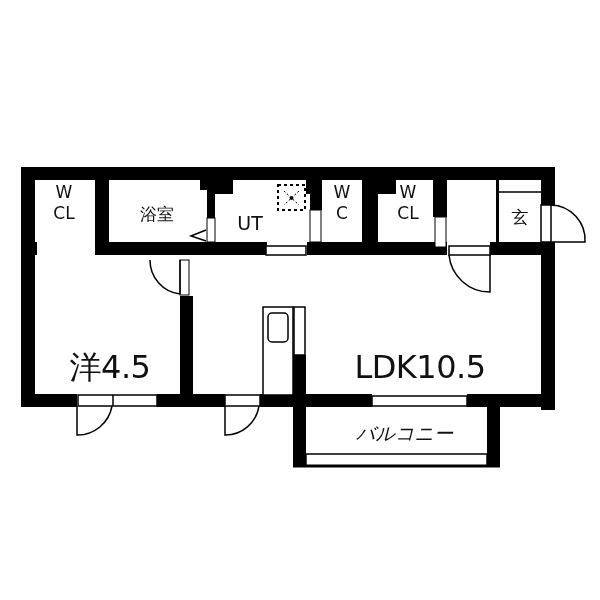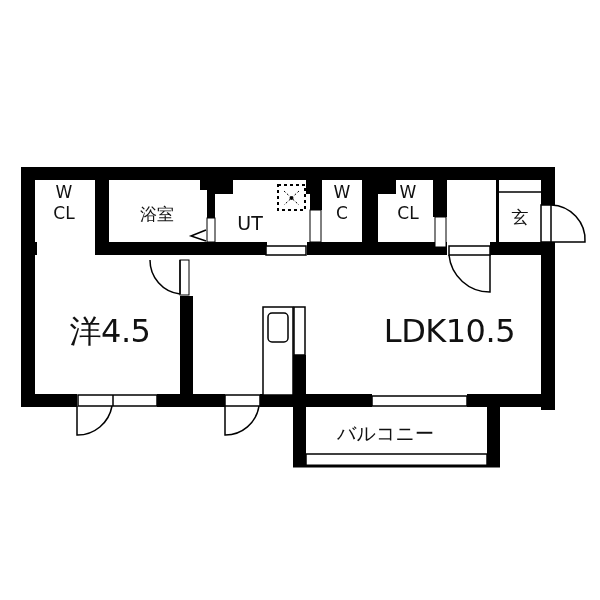--- a/index.html
+++ b/index.html
@@ -1,19 +1,19 @@
 <!DOCTYPE html>
 <html><head>
 <meta charset="utf-8">
 <style>
   html, body { margin:0; padding:0; background:#ffffff; }
   body { width:600px; height:600px; position:relative; overflow:hidden; font-family:"DejaVu Sans", sans-serif; }
   #plan { position:absolute; left:0; top:0; width:600px; height:600px; }
   .lbl { position:absolute; color:#111; font-family:"DejaVu Sans", sans-serif; white-space:nowrap; text-align:center; line-height:1; }
-  .room-big { font-size:32px; font-weight:normal; letter-spacing:-0.5px; }
+  .room-big { font-size:32px; font-weight:normal; letter-spacing:-0.5px;margin-top:36px; }
   .room-sm { font-size:19px; }
   .room-xs { font-size:17px; }
   .stack { display:flex; flex-direction:column; align-items:center; gap:4px; }
 </style>
 </head>
 <body>
 
 <svg id="plan" viewBox="0 0 600 600" xmlns="http://www.w3.org/2000/svg">
 
   <g fill="#000">
@@ -148,15 +148,15 @@
 
 <div class="lbl room-xs stack" style="left:388px; top:184px; width:40px;">
   <span>W</span>
   <span>CL</span>
 </div>
 
 <div class="lbl room-xs" style="left:504px; top:209px; width:32px;">玄</div>
 
 <div class="lbl room-big" style="left:50px; top:315px; width:120px;">洋4.5</div>
 
-<div class="lbl room-big" style="left:325px; top:315px; width:190px;text-align:right;">LDK10.5</div>
+<div class="lbl room-big" style="left:325px; top:315px; width:190px;">LDK10.5</div>
 
-<div class="lbl room-sm" style="left:298px; top:424px; width:175px;">バルコニー</div>
+<div class="lbl room-sm" style="left:317px; top:424px; width:175px;font-style:italic;">バルコニー</div>
 
 </body></html>

